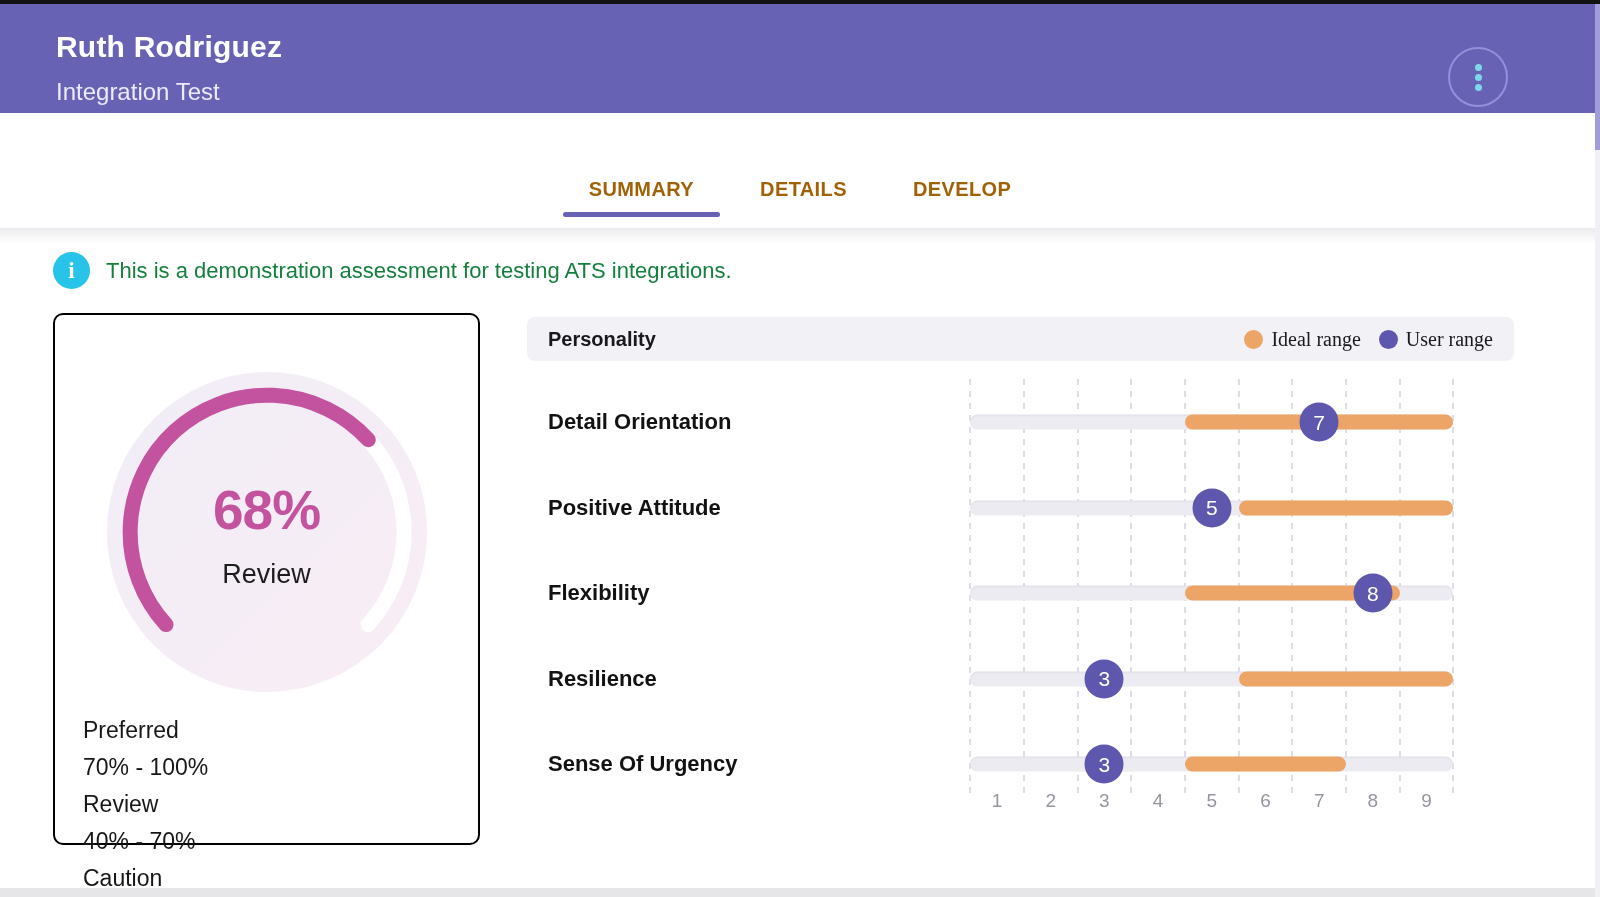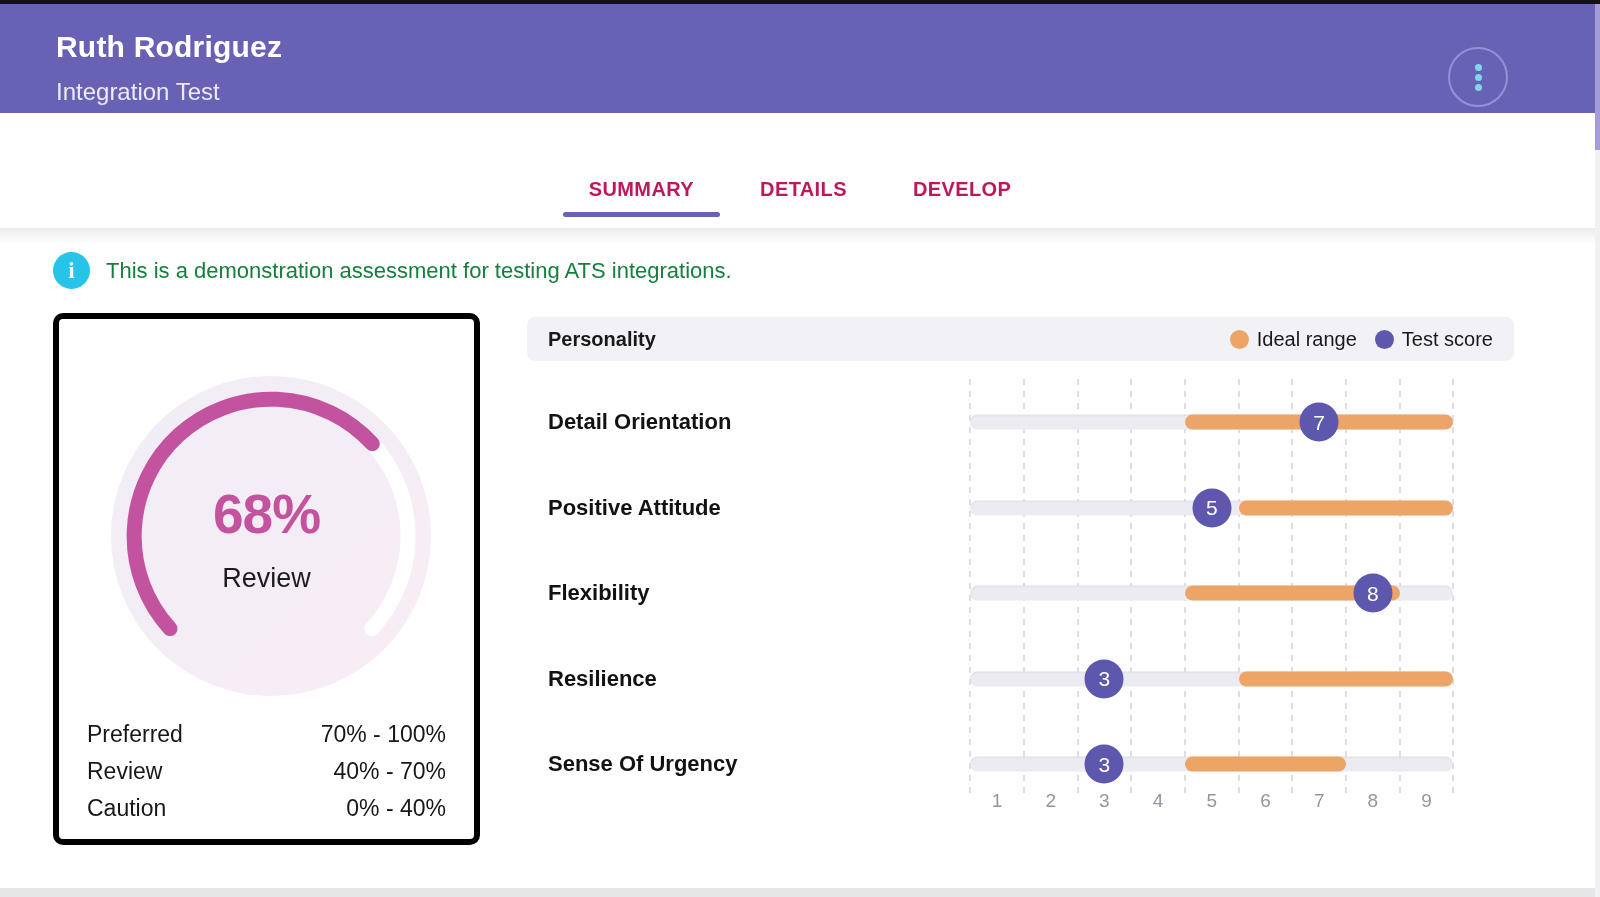--- a/index.html
+++ b/index.html
@@ -11,44 +11,44 @@
 
   
   .header { position:absolute; top:4px; left:0; width:100%; height:109px; background:#6862b4; }
   .header-name { position:absolute; left:56px; top:26px; font-size:30px; font-weight:bold; color:#ffffff; letter-spacing:0.2px; }
   .header-sub { position:absolute; left:56px; top:74px; font-size:24px; color:#eceafb; }
   .menu-btn { position:absolute; left:1448px; top:43px; width:60px; height:60px; border:2.5px solid #968fdb; border-radius:50%; box-sizing:border-box; display:flex; flex-direction:column; align-items:center; justify-content:center; gap:3px; cursor:pointer; background:transparent; }
   .menu-dot { width:7px; height:7px; border-radius:50%; background:#7fd8ea; }
 
   
   .tabbar { position:absolute; top:150px; left:0; width:100%; height:78px; background:#ffffff; display:flex; justify-content:center; align-items:stretch; gap:14px; }
-  .tab { position:relative; display:flex; align-items:center; padding:0 26px; font-size:20px; font-weight:bold; color:#be185d; letter-spacing:0.4px; cursor:pointer; }
+  .tab { position:relative; display:flex; align-items:center; padding:0 26px; font-size:20px; font-weight:bold; color:#a16207; letter-spacing:0.4px; cursor:pointer; }
   .tab.active::after { content:""; position:absolute; left:0; right:0; bottom:11px; height:5px; border-radius:3px; background:#6862b4; }
   .tab-shadow { position:absolute; top:228px; left:0; width:100%; height:16px; background:linear-gradient(to bottom, rgba(70,70,95,0.10), rgba(70,70,95,0)); pointer-events:none; }
 
   
   .info-row { position:absolute; left:53px; top:252px; display:flex; align-items:center; gap:16px; }
   .info-icon { width:37px; height:37px; border-radius:50%; background:#27c3e8; color:#ffffff; display:flex; align-items:center; justify-content:center; font-size:23px; font-weight:bold; font-family:"Liberation Serif", serif; }
   .info-text { font-size:22px; color:#15803d; }
 
   
-  .score-card { position:absolute; left:53px; top:313px; width:427px; height:532px; background:#ffffff; border:6px solid #000000; border-radius:10px; box-sizing:border-box; }
+  .score-card { position:absolute; left:53px; top:313px; width:427px; height:532px; background:#ffffff; border:2px solid #000000; border-radius:10px; box-sizing:border-box; }
   .gauge-wrap { position:relative; width:100%; height:400px; }
   .gauge-wrap svg { position:absolute; top:0; left:0; }
   .gauge-percent { position:absolute; left:0; width:100%; top:163px; text-align:center; font-size:55px; font-weight:bold; color:#c4539f; letter-spacing:-1px; }
   .gauge-band { position:absolute; left:0; width:100%; top:244px; text-align:center; font-size:27px; color:#1c1c1c; }
   .threshold-list { position:absolute; left:28px; right:28px; top:397px; }
-  .threshold-row { display:flex; justify-content:space-between; font-size:23px; color:#17171a; line-height:37px; }
+  .threshold-row { display:flex; justify-content:space-between; font-size:23px; color:#17171a; line-height:37px;flex-direction:column; }
 
   
   .panel { position:absolute; left:527px; top:317px; width:987px; }
   .panel-header { height:44px; background:#f2f1f6; border-radius:8px; display:flex; align-items:center; justify-content:space-between; padding:0 21px; box-sizing:border-box; }
   .panel-title { font-size:20px; font-weight:bold; color:#19191c; }
   .legend { display:flex; align-items:center; gap:18px; }
-  .legend-item { display:flex; align-items:center; gap:8px; font-size:20px; color:#19191c; }
+  .legend-item { display:flex; align-items:center; gap:8px; font-size:20px; color:#19191c;font-family:Liberation Serif, serif; }
   .legend-dot { width:19px; height:19px; border-radius:50%; }
 
   
   .chart { position:relative; height:467px; }
   .gridline { position:absolute; width:2px; background:repeating-linear-gradient(to bottom, #dedce4 0px, #dedce4 6px, transparent 6px, transparent 12px); }
   .row-label { position:absolute; font-size:22px; font-weight:bold; color:#121212; transform:translateY(-50%); white-space:nowrap; }
   .track { position:absolute; height:15px; border-radius:8px; background:#edebf2; box-shadow:inset 0 1px 2px rgba(40,40,70,0.08); transform:translateY(-50%); }
   .range-bar { position:absolute; height:15px; border-radius:8px; background:#eda567; transform:translateY(-50%); }
   .score-dot { position:absolute; width:39px; height:39px; border-radius:50%; background:#5d57ad; color:#ffffff; display:flex; align-items:center; justify-content:center; font-size:21px; transform:translate(-50%,-50%); }
   .axis-label { position:absolute; font-size:19px; color:#96949f; transform:translate(-50%,-50%); }
@@ -122,21 +122,21 @@
   <div class="panel">
     <div class="panel-header">
       <div class="panel-title">Personality</div>
       <div class="legend">
         <div class="legend-item">
           <span class="legend-dot" style="background: rgb(237, 165, 103);"></span>
           <span>Ideal range</span>
         </div>
         <div class="legend-item">
           <span class="legend-dot" style="background: rgb(93, 87, 173);"></span>
-          <span>Test score</span>
+          <span>User range</span>
         </div>
       </div>
     </div>
     <div class="chart" id="personality-chart">
         <div class="gridline" style="left: 442.15px; top: 18px; height: 419px;"></div>
         <div class="gridline" style="left: 495.85px; top: 18px; height: 419px;"></div>
         <div class="gridline" style="left: 549.55px; top: 18px; height: 419px;"></div>
         <div class="gridline" style="left: 603.25px; top: 18px; height: 419px;"></div>
         <div class="gridline" style="left: 656.95px; top: 18px; height: 419px;"></div>
         <div class="gridline" style="left: 710.65px; top: 18px; height: 419px;"></div>

